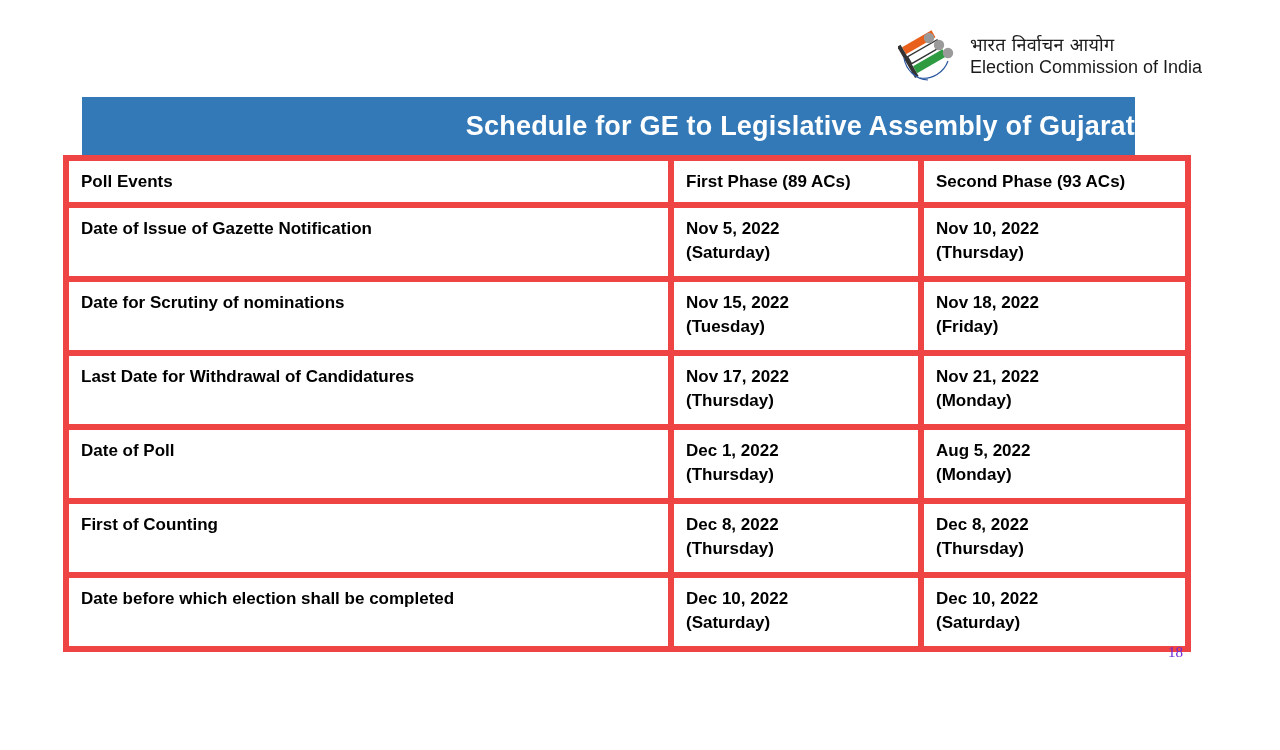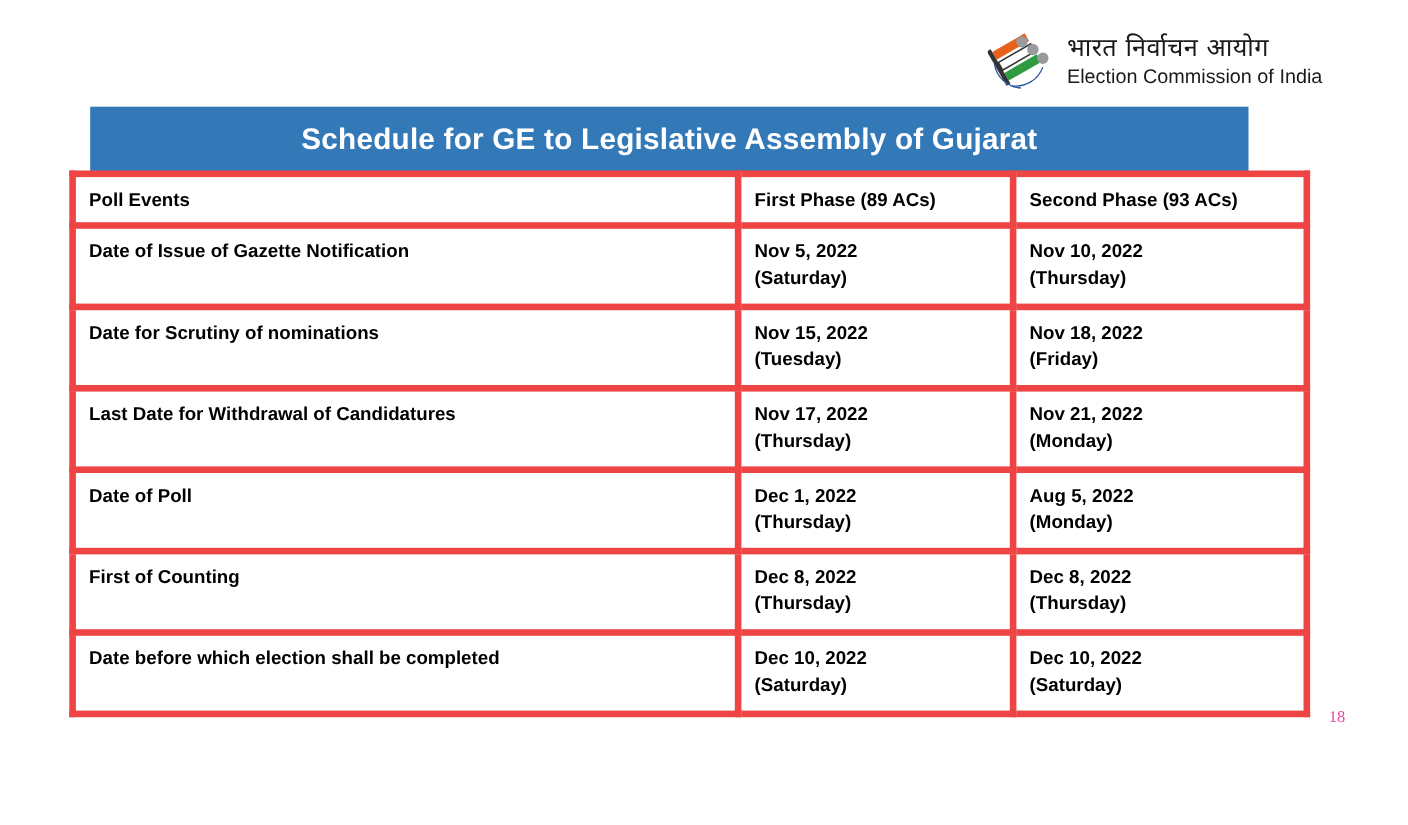--- a/index.html
+++ b/index.html
@@ -29,21 +29,21 @@
     height: 56px;
     position: relative;
     flex: 0 0 auto;
   }
   #eci-logo-mark svg { display: block; }
   #eci-brand-text {
     line-height: 1.18;
     color: #1a1a1a;
   }
   #eci-brand-hi {
-    font-size: 23px;
+    font-size: 18px;
     font-family: "DejaVu Sans", sans-serif;
     letter-spacing: .3px;
     white-space: nowrap;
   }
   #eci-brand-en {
     font-size: 18px;
     font-family: Liberation Sans, sans-serif;
     white-space: nowrap;
     margin-top: 1px;
   }
@@ -51,21 +51,21 @@
   
   #title-banner {
     position: absolute;
     left: 82px;
     top: 97px;
     width: 1053px;
     height: 59px;
     background: #3479b7;
     display: flex;
     align-items: center;
-    justify-content: center;
+    justify-content: flex-end;
   }
   #title-banner-text {
     color: #ffffff;
     font-size: 27px;
     font-weight: bold;
     letter-spacing: .2px;
     white-space: nowrap;
   }
 
   
@@ -98,24 +98,23 @@
   .cell-day  { display: block; }
 
   .highlight-red { color: #e8201a; }
 
   
   #slide-number {
     position: absolute;
     left: 1168px;
     top: 644px;
     font-size: 15px;
-    color: #ec4899;
+    color: #6d28d9;
     font-family: "Liberation Serif", serif;
     z-index: 0;
-    margin-left: 40px;
   }
 </style>
 </head>
 <body>
 
 <div id="eci-branding">
   <div id="eci-logo-mark">
     <svg width="62" height="56" viewBox="0 0 62 56" xmlns="http://www.w3.org/2000/svg">
       <g transform="rotate(-30 31 28)">
         <rect x="12" y="7" width="34" height="8" fill="#e8601c"></rect>

